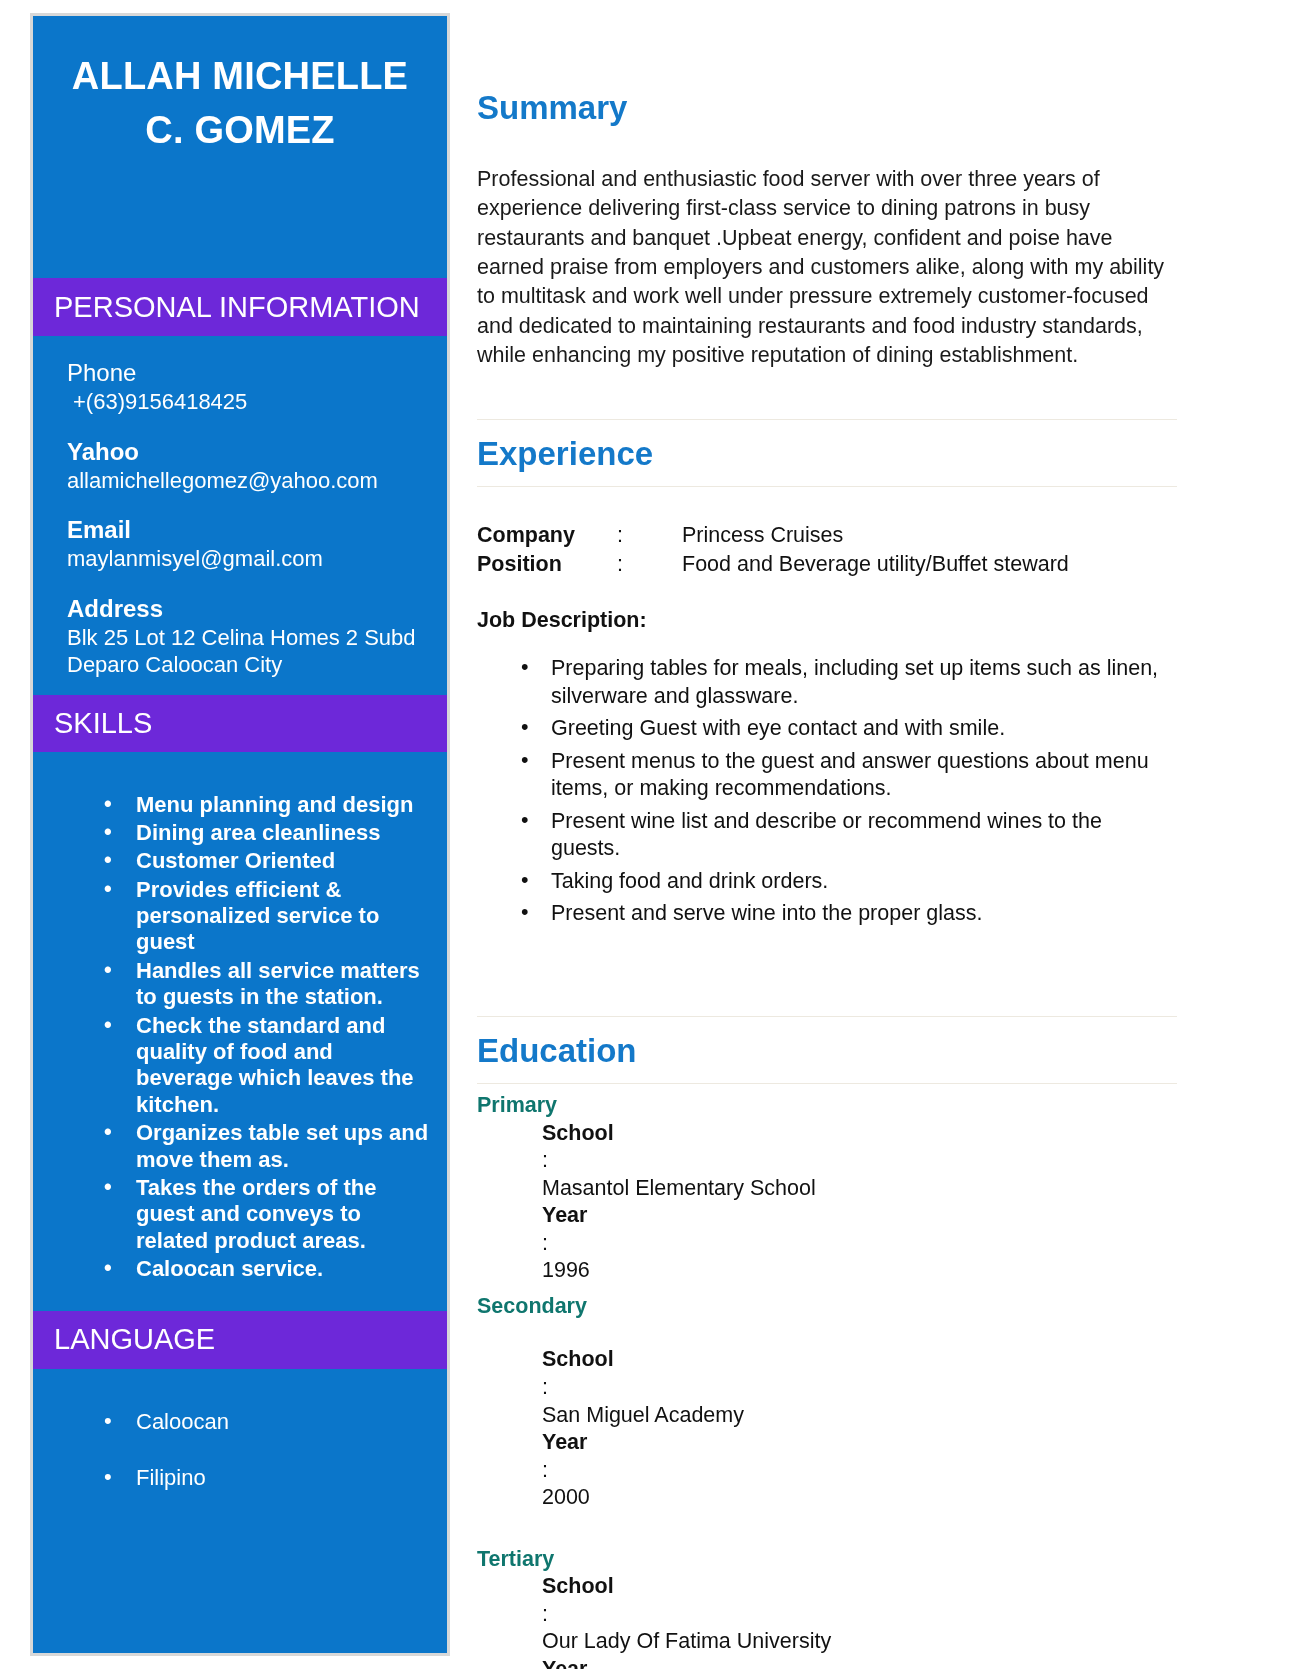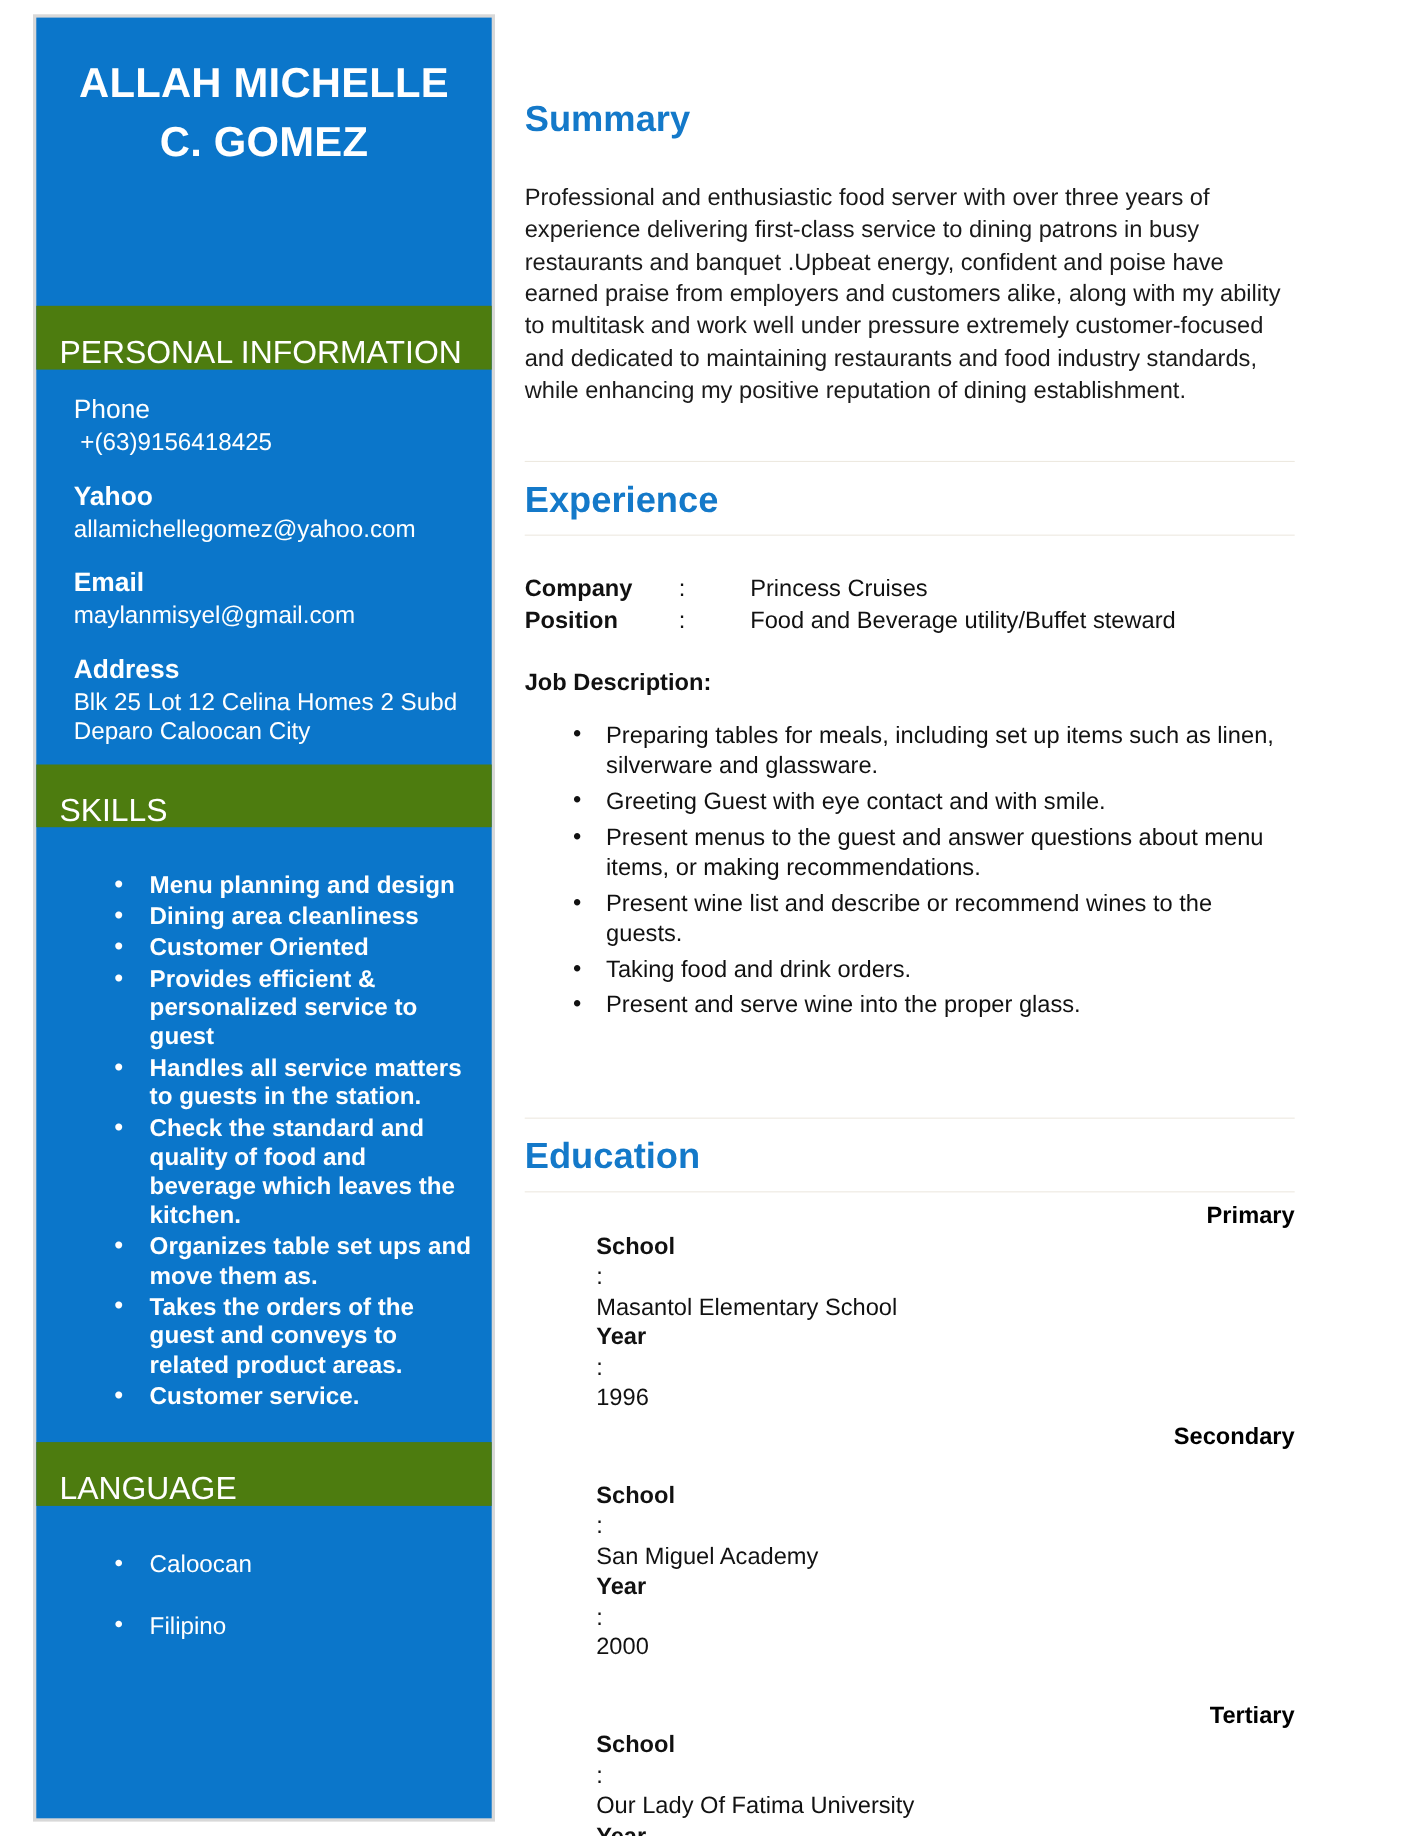--- a/index.html
+++ b/index.html
@@ -49,25 +49,25 @@
   .name-line {
     color: #ffffff;
     font-weight: bold;
     font-size: 38px;
     line-height: 1.42;
     text-align: center;
     letter-spacing: 0.2px;
   }
 
   .black-bar {
-    background: #4d7c0f;
+    background: #6d28d9;
     width: 100%;
     box-sizing: border-box;
     display: flex;
-    align-items: flex-end;
+    align-items: center;
   }
   .black-bar .bar-label {
     color: #ffffff;
     font-size: 29px;
     line-height: 1;
     padding-left: 21px;
     font-weight: normal;
   }
   .bar-personal { height: 58px; }
   .bar-skills { height: 57px; }
@@ -189,23 +189,22 @@
     left: 0;
     top: -1px;
   }
 
   #education-section { margin-top: 88px; }
   .edu-title-wrap { padding: 14px 0 13px 0; }
   .edu-group { margin-top: 8px; }
   .edu-level {
     font-weight: bold;
     font-size: 21.5px;
-    color: #000000;
+    color: #0f766e;
     line-height: 1.28;
-    text-align: right;
   }
   .edu-row {
     display: flex;
     font-size: 21.5px;
     line-height: 1.28;
     color: #111111;
     padding-left: 65px;
     flex-direction: column;
   }
   .edu-key { font-weight: bold; width: 78px; flex: none; }
@@ -258,21 +257,21 @@
     <div class="skills-block">
       <ul class="blue-list skills-list">
         <li>Menu planning and design</li>
         <li>Dining area cleanliness</li>
         <li>Customer Oriented</li>
         <li>Provides efficient &amp; personalized service to guest</li>
         <li>Handles all service matters to guests in the station.</li>
         <li>Check the standard and quality of food and beverage which leaves the kitchen.</li>
         <li>Organizes table set ups and move them as.</li>
         <li>Takes the orders of the guest and conveys to related product areas.</li>
-        <li>Customer service.</li>
+        <li>Caloocan service.</li>
       </ul>
     </div>
 
     <div class="black-bar bar-language">
       <span class="bar-label">LANGUAGE</span>
     </div>
 
     <div class="language-block">
       <ul class="blue-list language-list">
         <li>Caloocan</li>

